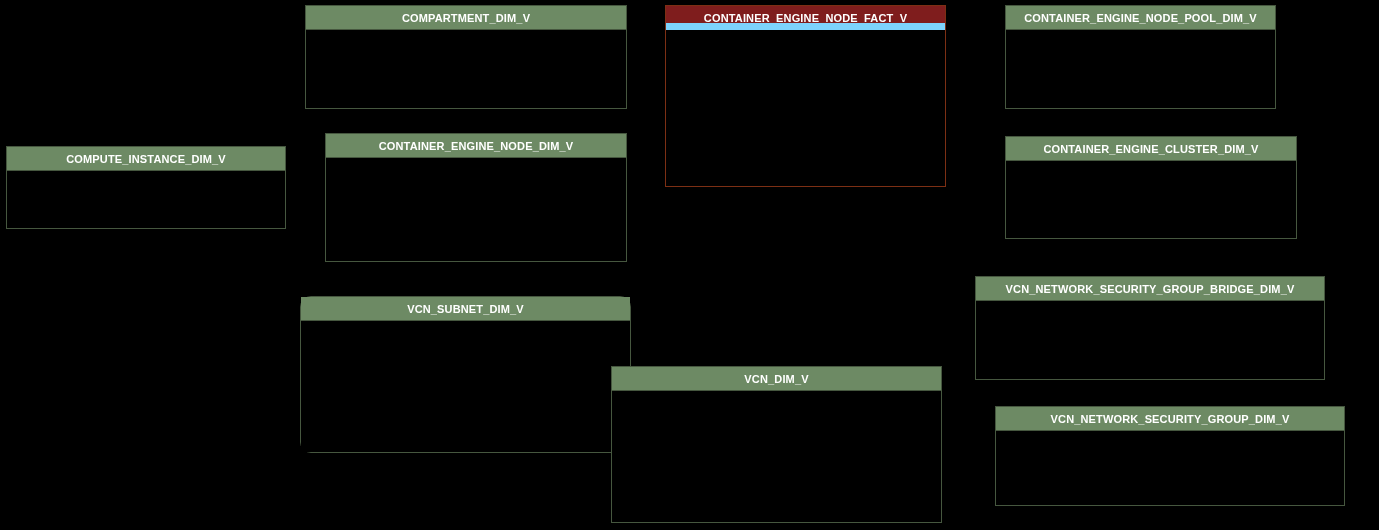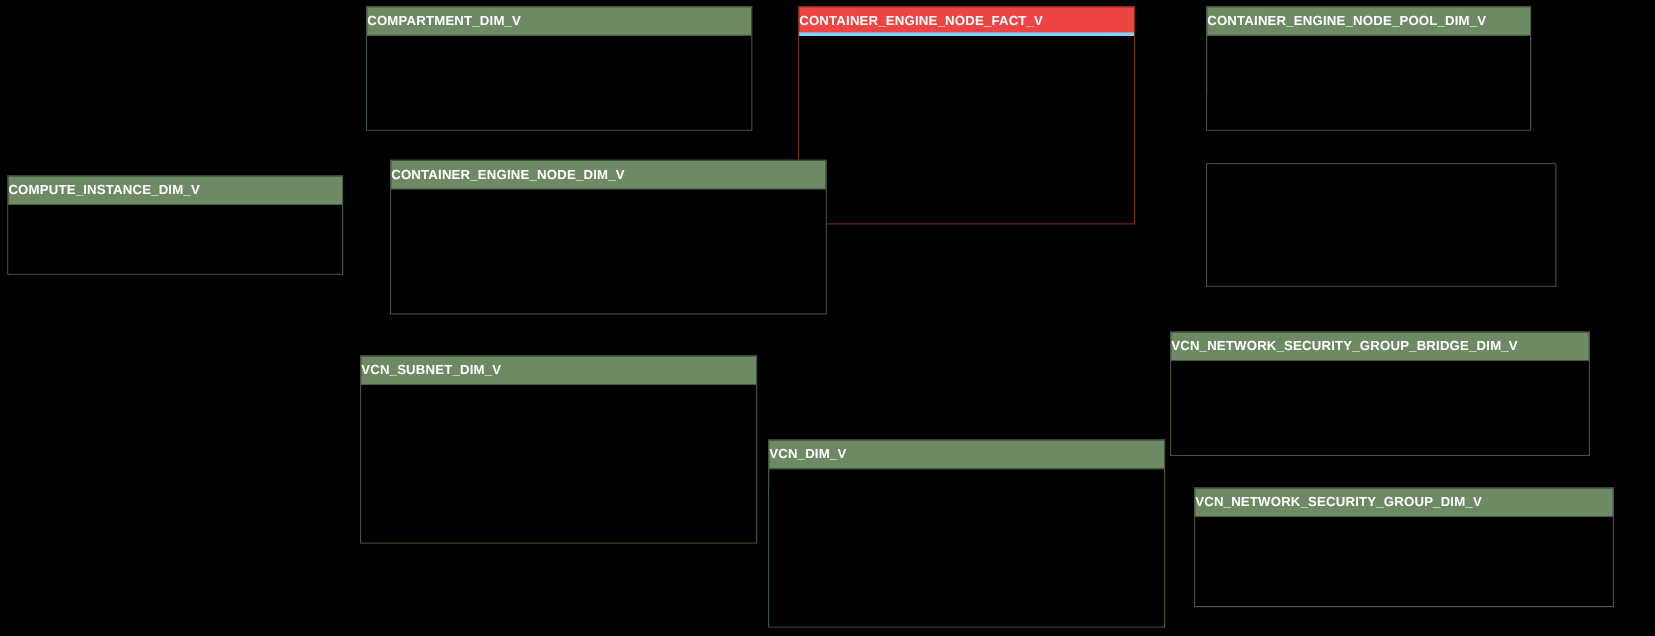--- a/index.html
+++ b/index.html
@@ -21,20 +21,21 @@
     box-sizing: border-box;
     display: flex;
     flex-direction: column;
     background: #000000;
   }
   .entity-header {
     box-sizing: border-box;
     width: 100%;
     height: 24px;
     line-height: 24px;
+    text-align: center;
     color: #ffffff;
     font-size: 11px;
     font-weight: bold;
     letter-spacing: 0.15px;
     white-space: nowrap;
     overflow: hidden;
     text-overflow: clip;
   }
   .entity-body {
     box-sizing: border-box;
@@ -53,60 +54,61 @@
   }
   .entity.dim > .entity-body {
     border-top: 0;
   }
 
   
   .entity.fact {
     border: 1px solid #7d2f14;
   }
   .entity.fact > .entity-header {
-    background: #ef4444;
-    border-bottom: 3px solid #7dd3fc;
+    background: #7f1d1d;
+    border-bottom: 7px solid #7dd3fc;
   }
 </style>
 </head>
 <body>
 
 <div id="canvas" style="width: 1379px; height: 530px; background: rgb(0, 0, 0);">
     <div class="entity dim" style="left: 305px; top: 5px; width: 322px; height: 104px;">
       <div class="entity-header">COMPARTMENT_DIM_V</div>
       <div class="entity-body"></div>
     </div>
     <div class="entity fact" style="left: 665px; top: 5px; width: 281px; height: 182px;">
       <div class="entity-header">CONTAINER_ENGINE_NODE_FACT_V</div>
       <div class="entity-body"></div>
     </div>
     <div class="entity dim" style="left: 1005px; top: 5px; width: 271px; height: 104px; gap: 48px;">
       <div class="entity-header">CONTAINER_ENGINE_NODE_POOL_DIM_V</div>
       <div class="entity-body"></div>
     </div>
     <div class="entity dim" style="left: 1005px; top: 136px; width: 292px; height: 103px;">
+      <div class="entity-header">CONTAINER_ENGINE_CLUSTER_DIM_V</div>
       <div class="entity-body"></div>
     </div>
-    <div class="entity dim" style="left: 325px; top: 133px; width: 364px; height: 129px;">
+    <div class="entity dim" style="left: 325px; top: 133px; width: 302px; height: 129px;">
       <div class="entity-header">CONTAINER_ENGINE_NODE_DIM_V</div>
       <div class="entity-body"></div>
     </div>
     <div class="entity dim" style="left: 6px; top: 146px; width: 280px; height: 83px;">
       <div class="entity-header">COMPUTE_INSTANCE_DIM_V</div>
       <div class="entity-body"></div>
     </div>
-    <div class="entity dim" style="left: 300px; top: 296px; width: 331px; height: 157px;">
+    <div class="entity dim" style="left: 300px; top: 296px; width: 331px; height: 157px; border-radius: 11px;">
       <div class="entity-header">VCN_SUBNET_DIM_V</div>
       <div class="entity-body"></div>
     </div>
     <div class="entity dim" style="left: 975px; top: 276px; width: 350px; height: 104px;">
       <div class="entity-header">VCN_NETWORK_SECURITY_GROUP_BRIDGE_DIM_V</div>
       <div class="entity-body"></div>
     </div>
-    <div class="entity dim" style="left: 640px; top: 366px; width: 331px; height: 157px; gap: 17px;">
+    <div class="entity dim" style="left: 611px; top: 366px; width: 331px; height: 157px; gap: 17px;">
       <div class="entity-header">VCN_DIM_V</div>
       <div class="entity-body"></div>
     </div>
     <div class="entity dim" style="left: 995px; top: 406px; width: 350px; height: 100px;">
       <div class="entity-header">VCN_NETWORK_SECURITY_GROUP_DIM_V</div>
       <div class="entity-body"></div>
     </div>
   </div>
 
 </body></html>

